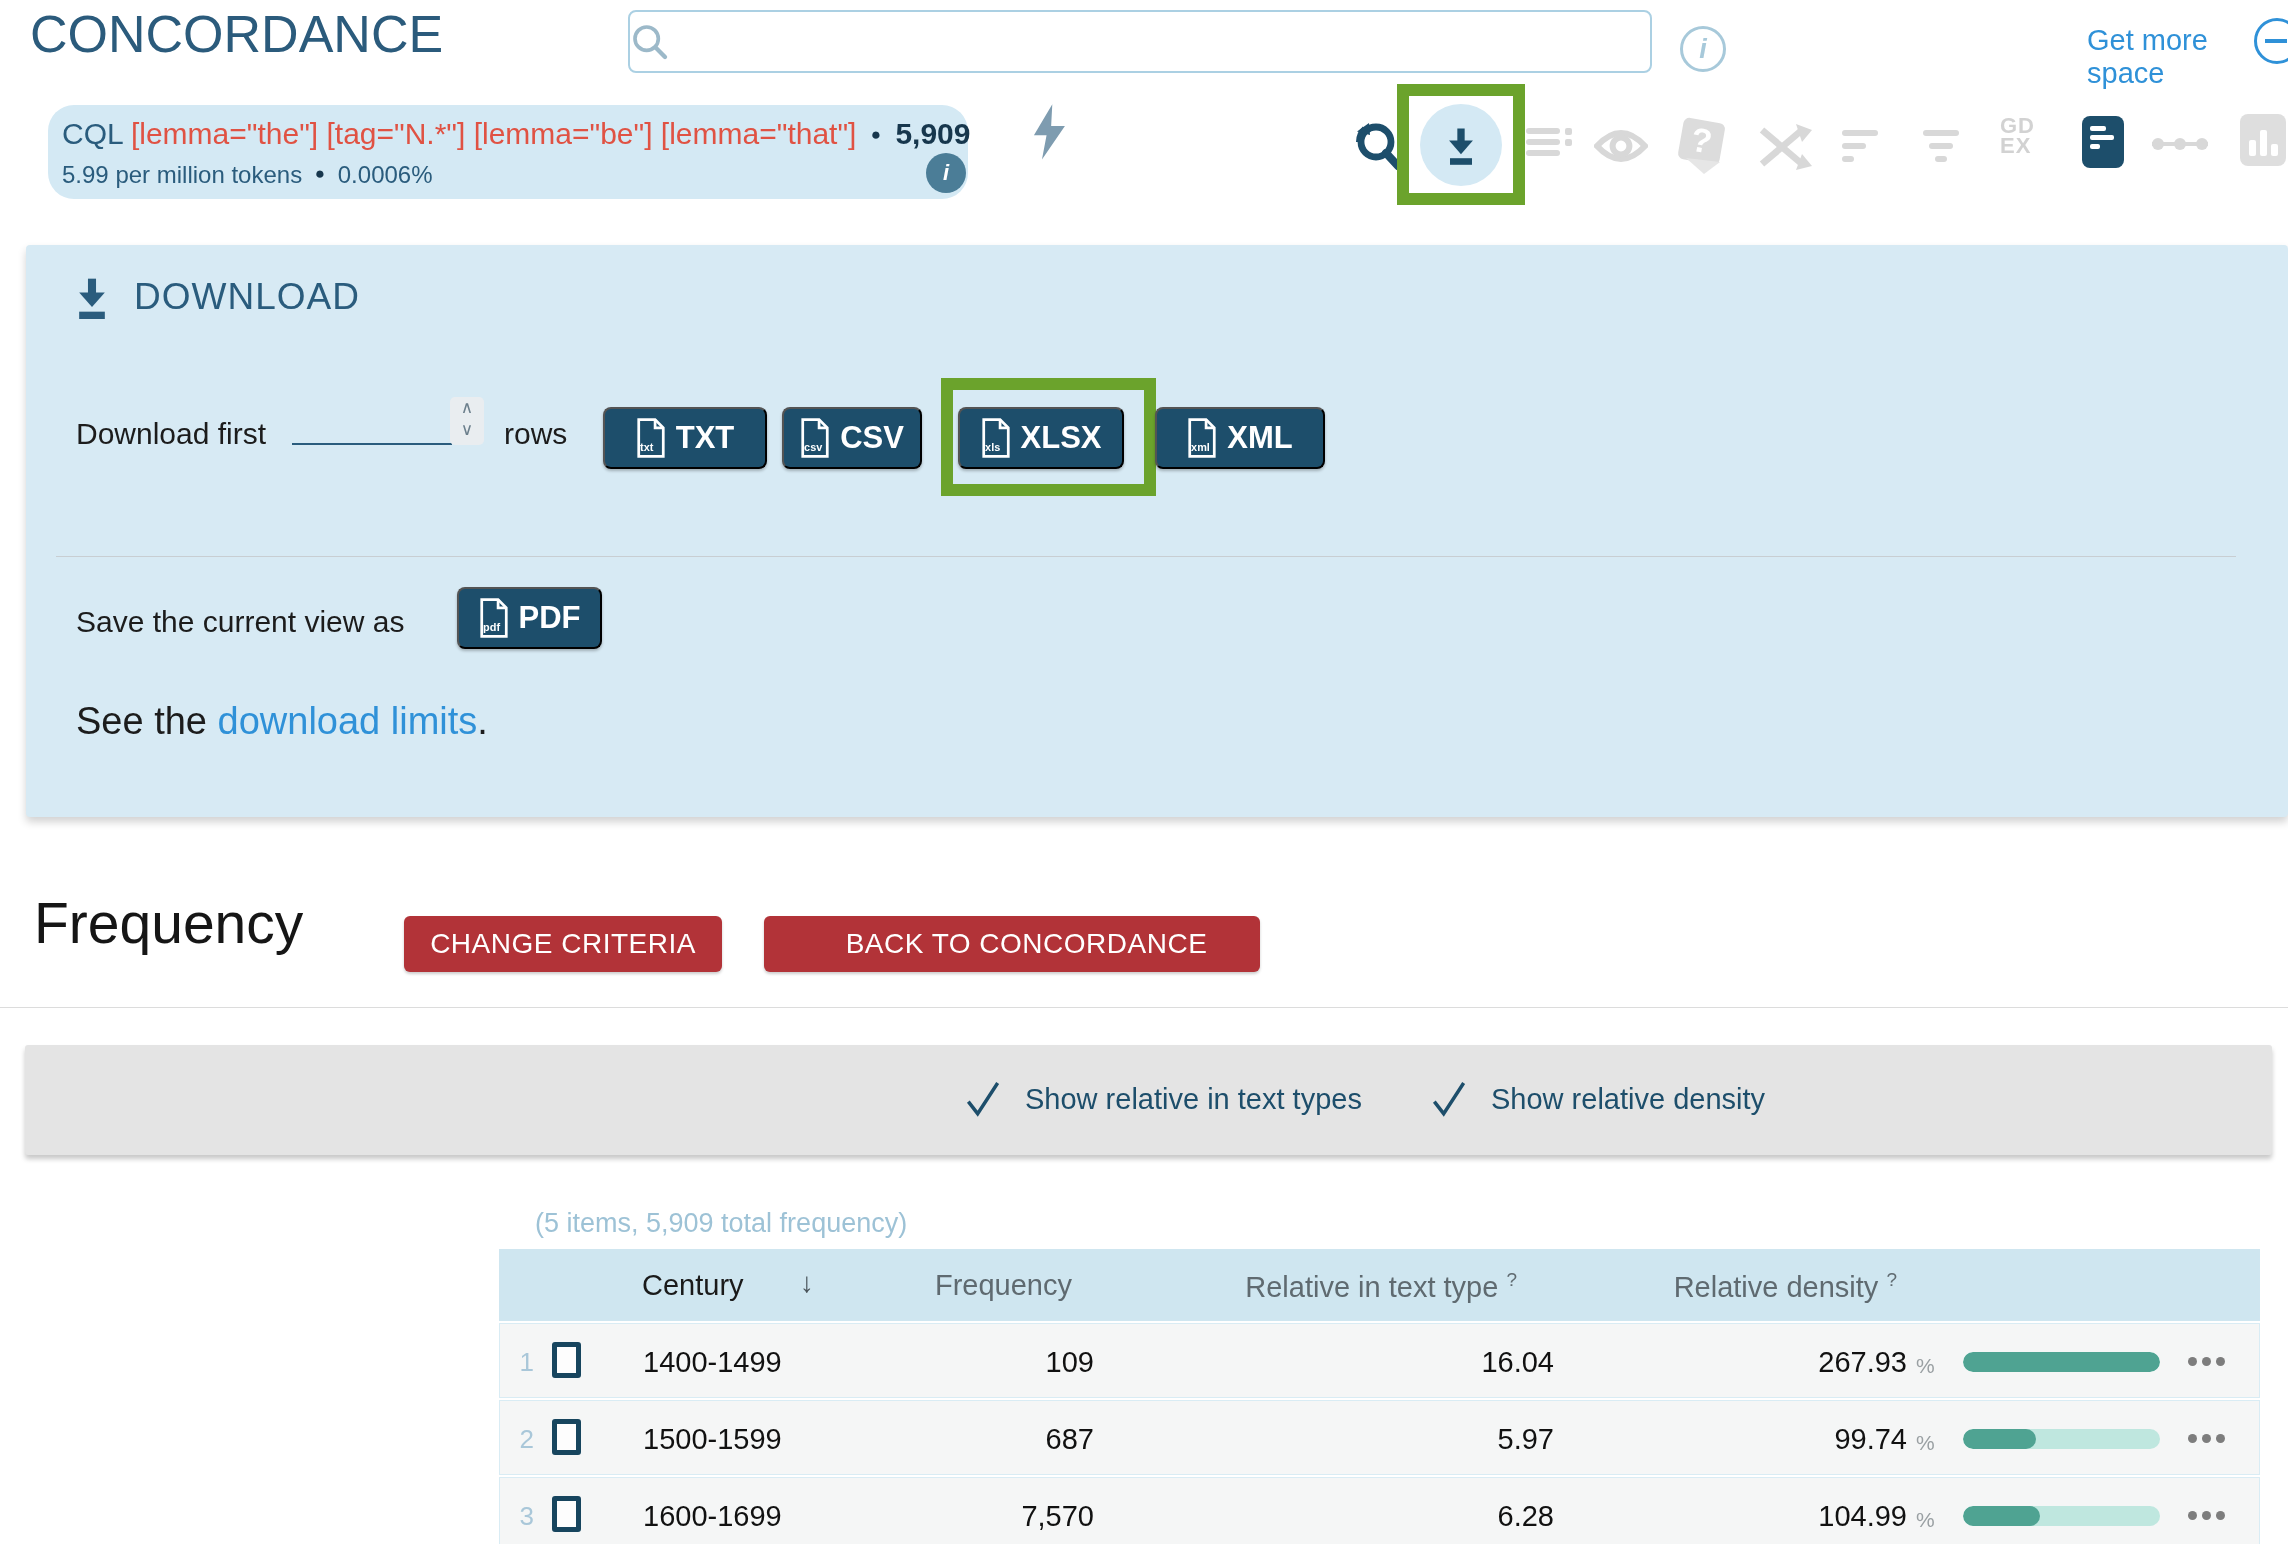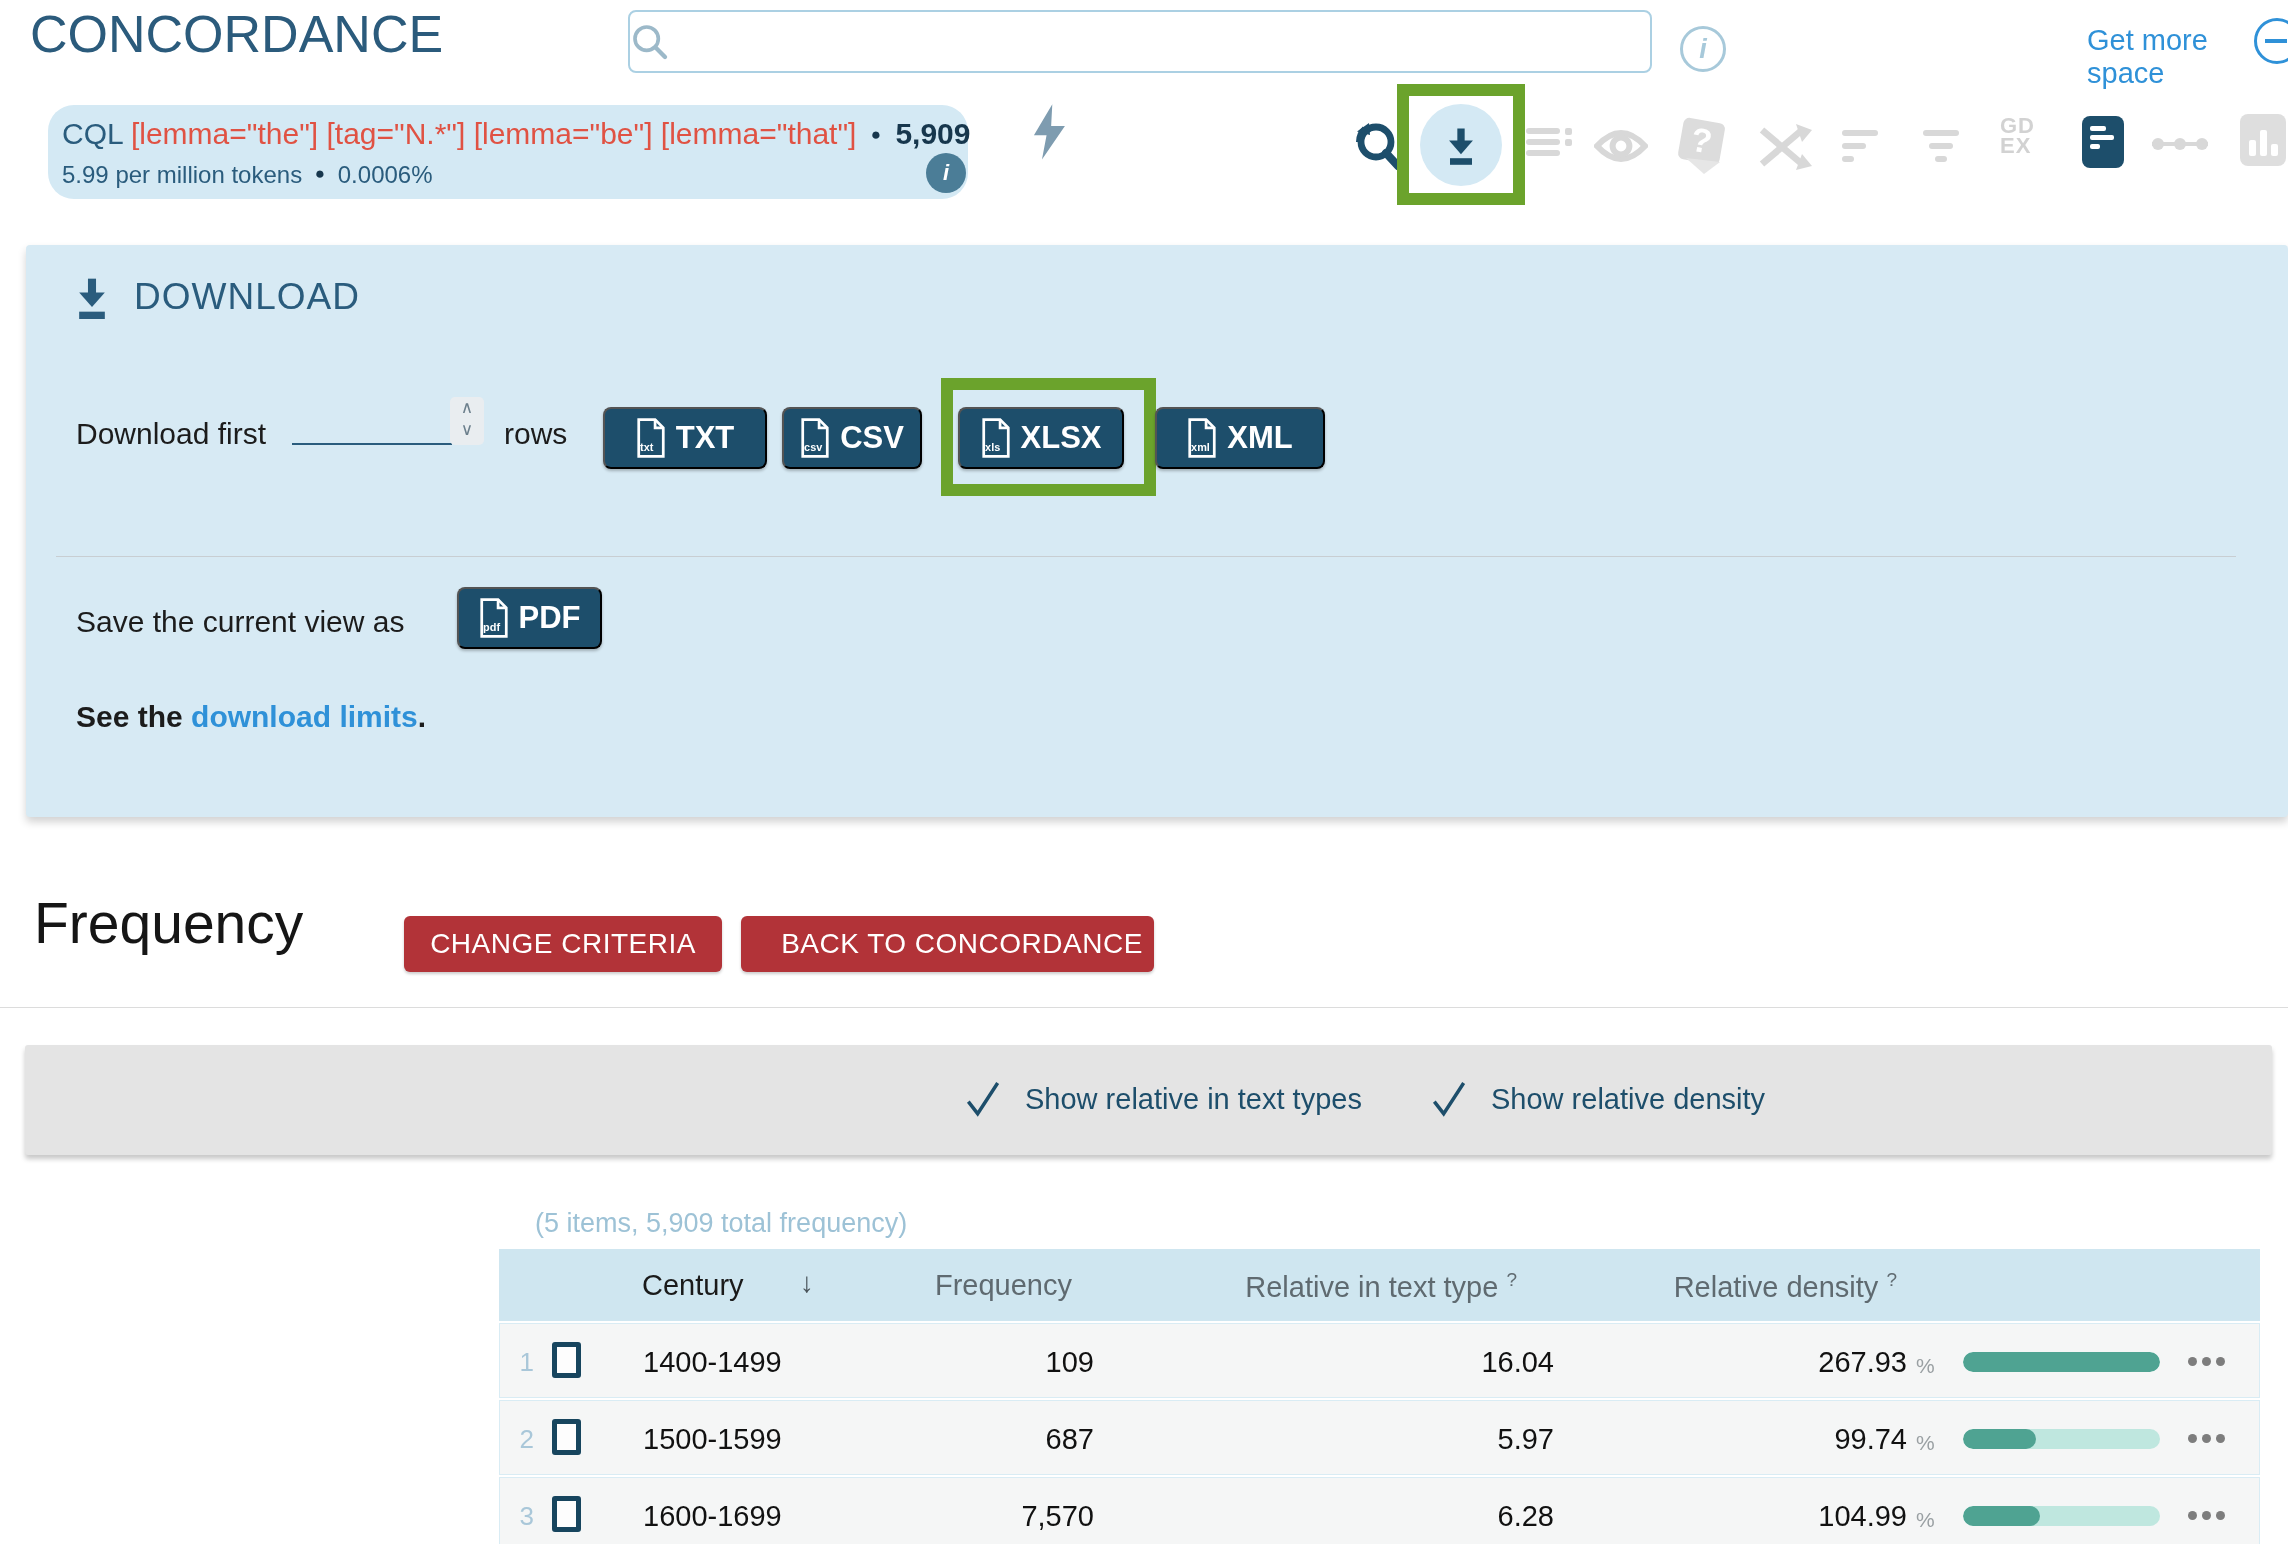--- a/index.html
+++ b/index.html
@@ -75,32 +75,32 @@
     font-size:31px; font-weight:bold; box-shadow:0 2px 3px rgba(0,0,0,0.25); }
   #btn-txt { left:577px; width:164px; }
   #btn-csv { left:756px; width:140px; }
   #btn-xlsx { left:932px; width:166px; }
   #btn-xml { left:1129px; width:170px; }
   #green-box-xlsx { position:absolute; left:915px; top:133px; width:215px; height:118px;
     border:12px solid #6ba32c; }
   #dl-divider { position:absolute; left:30px; top:311px; width:2180px; height:1px; background:#c8ced2; }
   #save-view-label { position:absolute; left:50px; top:360px; font-size:30px; color:#1c1c1c; }
   #btn-pdf { left:431px; top:342px; width:145px; }
-  #see-line { position:absolute; left:50px; top:455px; font-size:30px; color:#1c1c1c;font-weight:bold; }
+  #see-line { position:absolute; left:50px; top:455px; font-size:38px; color:#1c1c1c; }
   #download-limits-link { color:#2f91d8; }
   #popup-note { position:absolute; left:877px; top:505px; font-size:30px; color:#1c1c1c; }
 
   
   #freq-title { left:34px; top:890px; font-size:57px; font-weight:500; color:#161616; }
   .red-btn { position:absolute; top:916px; height:56px; background:#b23338; border-radius:6px;
     color:#fff; font-size:28px; font-weight:500; letter-spacing:0.5px; border:none;
     display:flex; align-items:center; justify-content:center; font-family:inherit;
     box-shadow:0 2px 3px rgba(0,0,0,0.2); }
   #btn-change-criteria { left:404px; width:318px; }
-  #btn-back-concordance { left:741px; width:413px;padding-left:29px; }
+  #btn-back-concordance { left:764px; width:496px;padding-left:29px; }
   #freq-divider { left:0; top:1007px; width:2288px; height:1px; background:#dcdcdc; }
 
   
   #options-bar { left:25px; top:1045px; width:2247px; height:110px; background:#e4e4e4;
     border-radius:3px; box-shadow:0 4px 5px rgba(0,0,0,0.22); }
   .toggle { position:absolute; top:34px; display:flex; align-items:center; gap:22px;
     font-size:29px; color:#1d4e6b; }
   #toggle-text-types { left:938px; }
   #toggle-density { left:1404px; }
 

